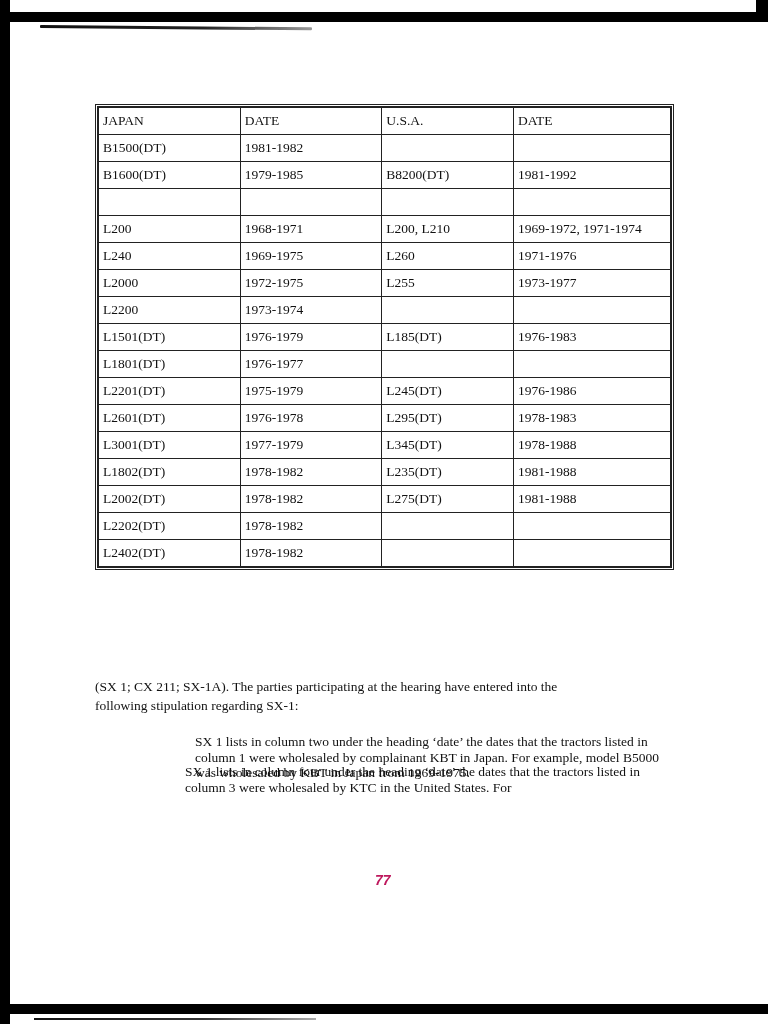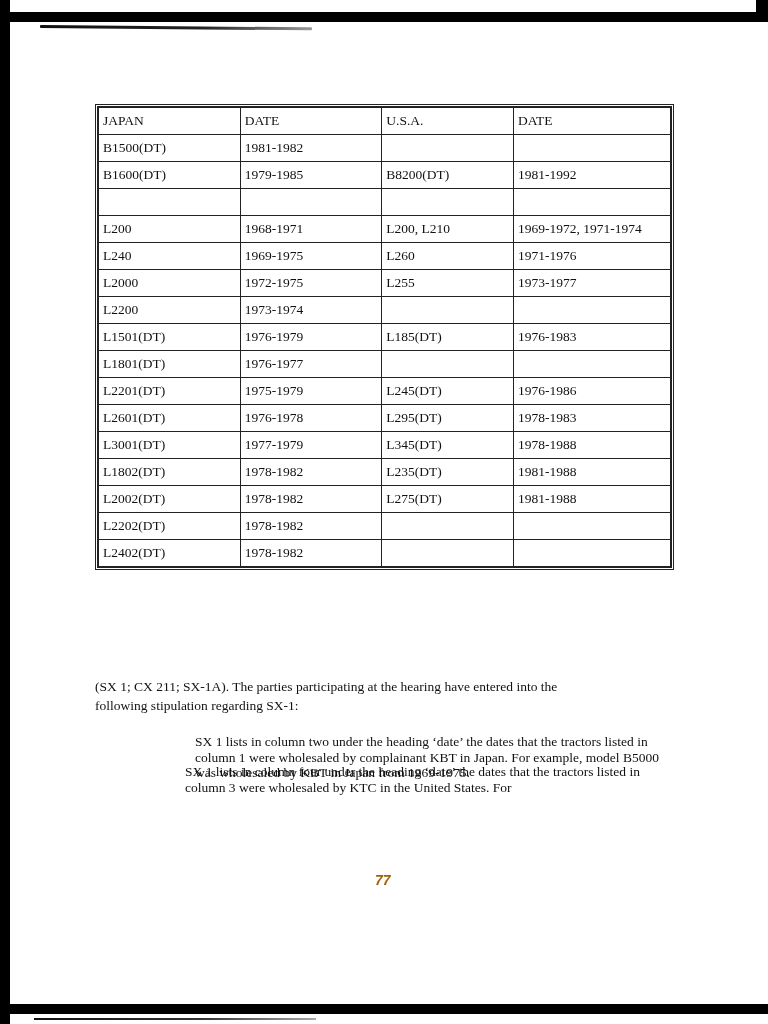--- a/index.html
+++ b/index.html
@@ -51,21 +51,21 @@
   }
   .p1 { top: 656px; }
   .p2 { top: 675px; }
   .quote {
     position: absolute; left: 175px; width: 480px; font-size: 13.5px; line-height: 15.5px;
   }
   .q1 { top: 712px; margin-left: 10px; }
   .q2 { top: 742px; }
   .page-num {
     position: absolute; left: 365px; top: 850px; font-size: 14px;
-    font-style: italic; font-family: "Liberation Sans", sans-serif; font-weight: bold; color: #a16207;
+    font-style: italic; font-family: "Liberation Sans", sans-serif; font-weight: bold; color: #be185d;
   }
 </style>
 </head>
 <body>
 
 <div class="top-strip"></div>
 
 <div class="page">
   <div class="top-rule"></div>
 

